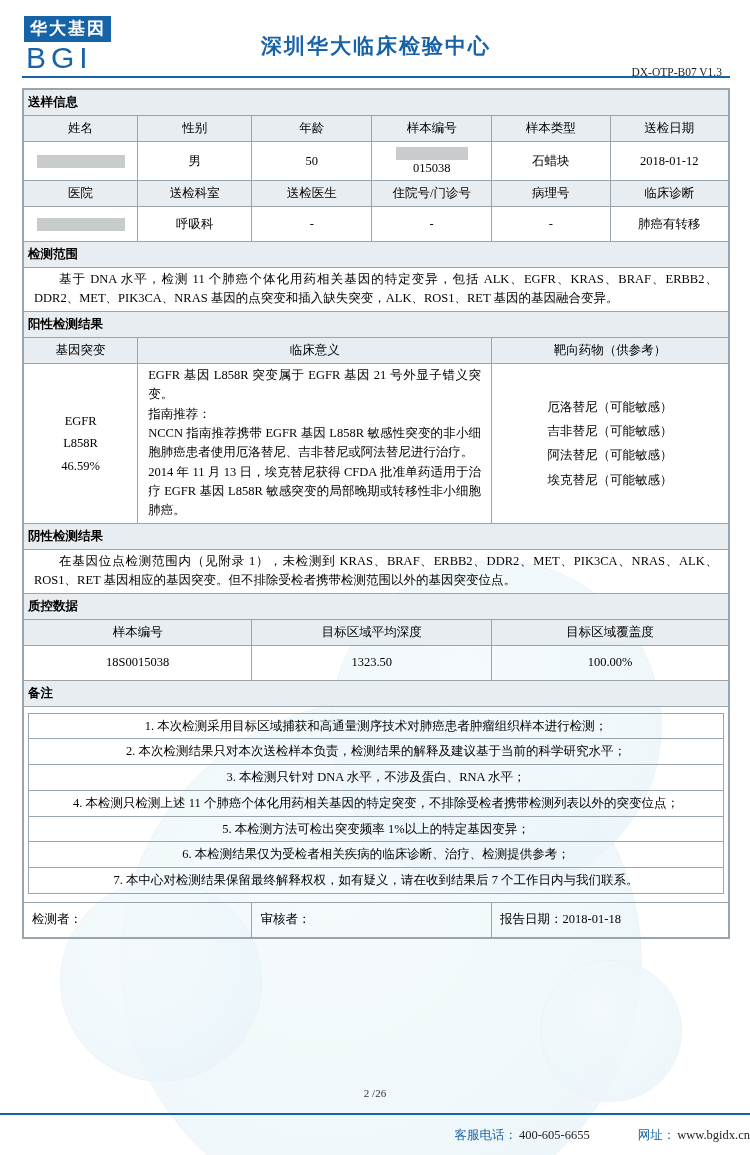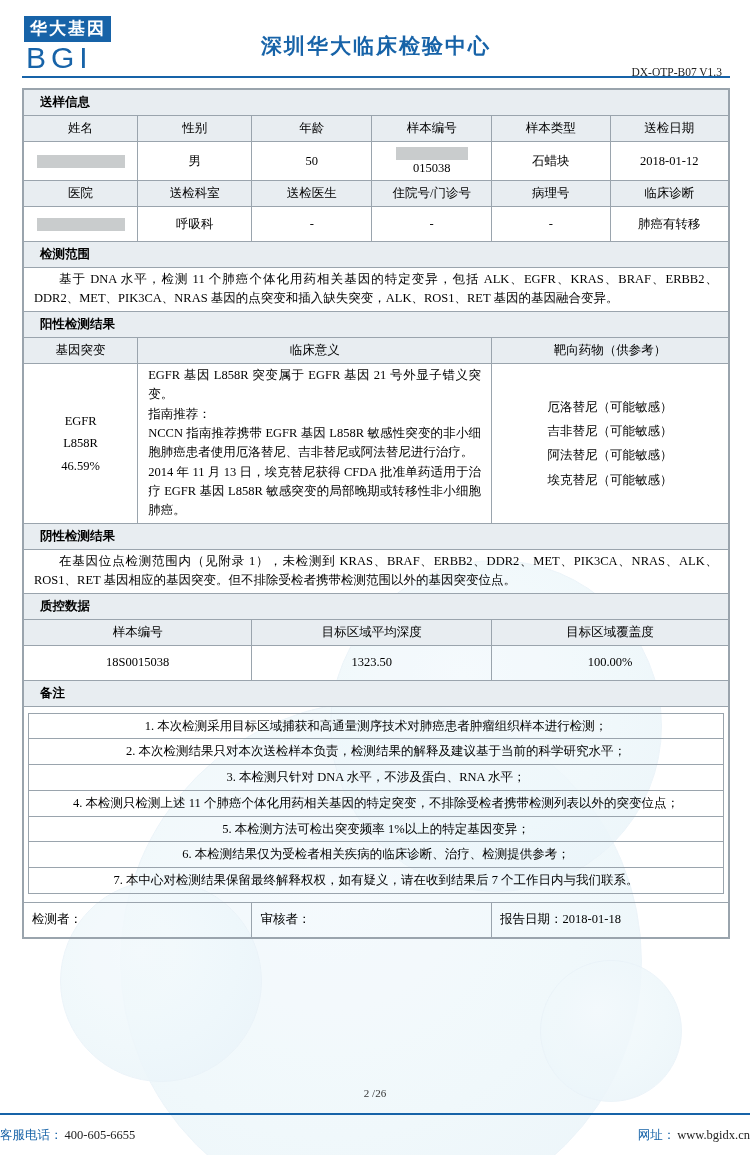--- a/index.html
+++ b/index.html
@@ -112,21 +112,21 @@
     font-size: 12.5px;
     vertical-align: middle;
     text-align: center;
     font-family: "Liberation Serif", serif;
   }
   .section-head {
     background: #e8edf1;
     font-weight: bold;
     text-align: left !important;
     font-size: 12.5px;
-    padding: 4px 16px !important;
+    padding: 4px 4px !important;
   }
   .colhead {
     background: #e8edf1;
     font-weight: normal;
   }
   .redacted {
     background: #c9cccd;
     color: transparent;
     display: inline-block;
     min-width: 72px;
@@ -176,21 +176,21 @@
     font-family: "Liberation Serif", serif;
   }
   .footer {
     position: absolute;
     left: 0; right: 0;
     bottom: 0;
     height: 40px;
     border-top: 2px solid #1763a8;
     display: flex;
     align-items: center;
-    justify-content: space-between;
+    justify-content: flex-end;
     gap: 48px;
     font-size: 12.5px;
     font-family: "Liberation Serif", serif;
   }
   .footer .lbl { color: #1763a8; }
   .footer .val { color: #222; }
   .footer .grp { display: flex; align-items: center; gap: 2px; }
 </style>
 </head>
 <body>

